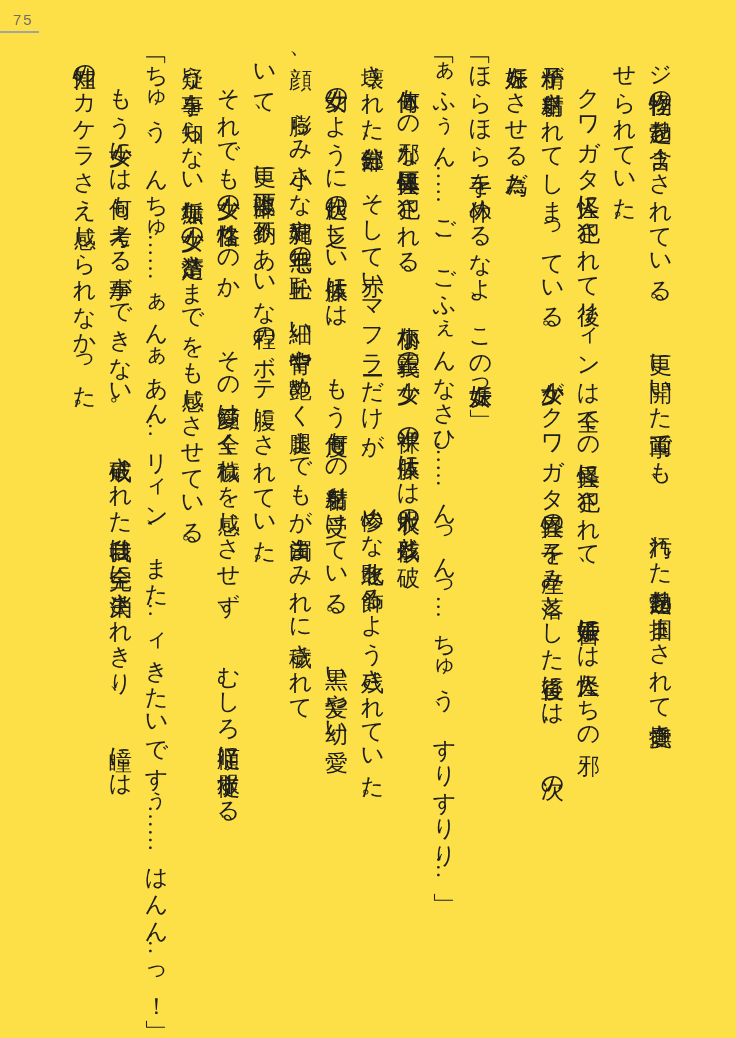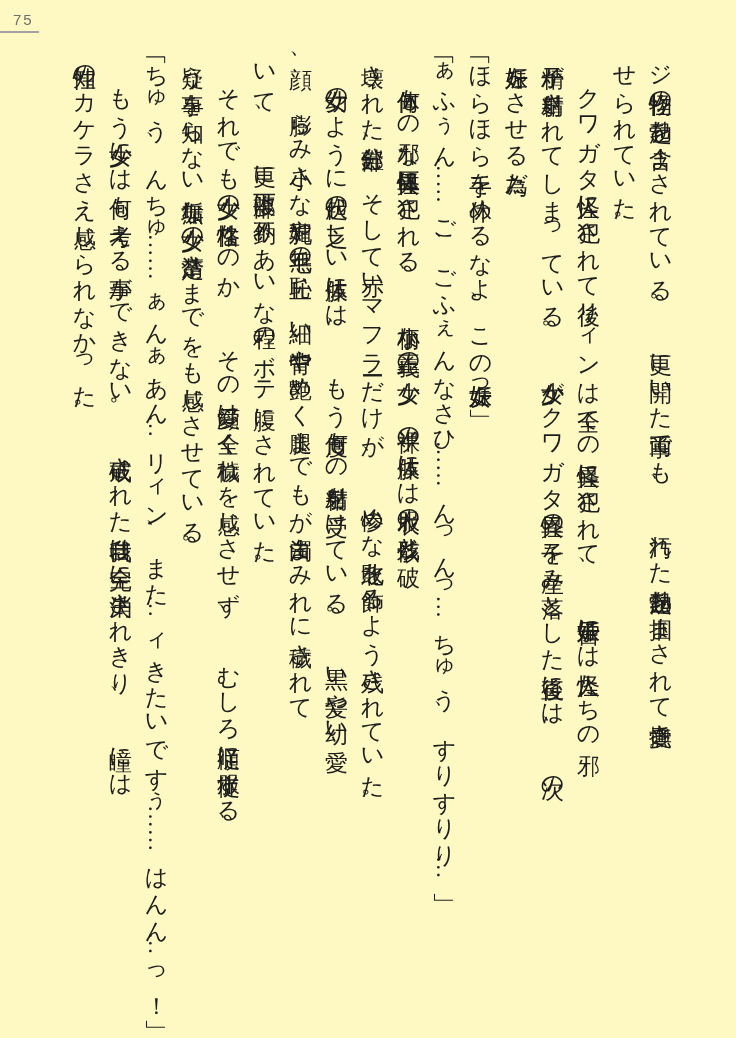--- a/index.html
+++ b/index.html
@@ -4,21 +4,21 @@
 <style>
   html, body {
     margin: 0;
     padding: 0;
     background: #e8e8e8;
   }
   .page {
     position: relative;
     width: 736px;
     height: 1038px;
-    background: #fef9c3;
+    background: #fde047;
     overflow: hidden;
     font-family: "Liberation Serif", "DejaVu Serif", serif;
   }
   .page-number {
     position: absolute;
     top: 11px;
     left: 13px;
     font-size: 15px;
     letter-spacing: 2px;
     color: #6e6e6e;

